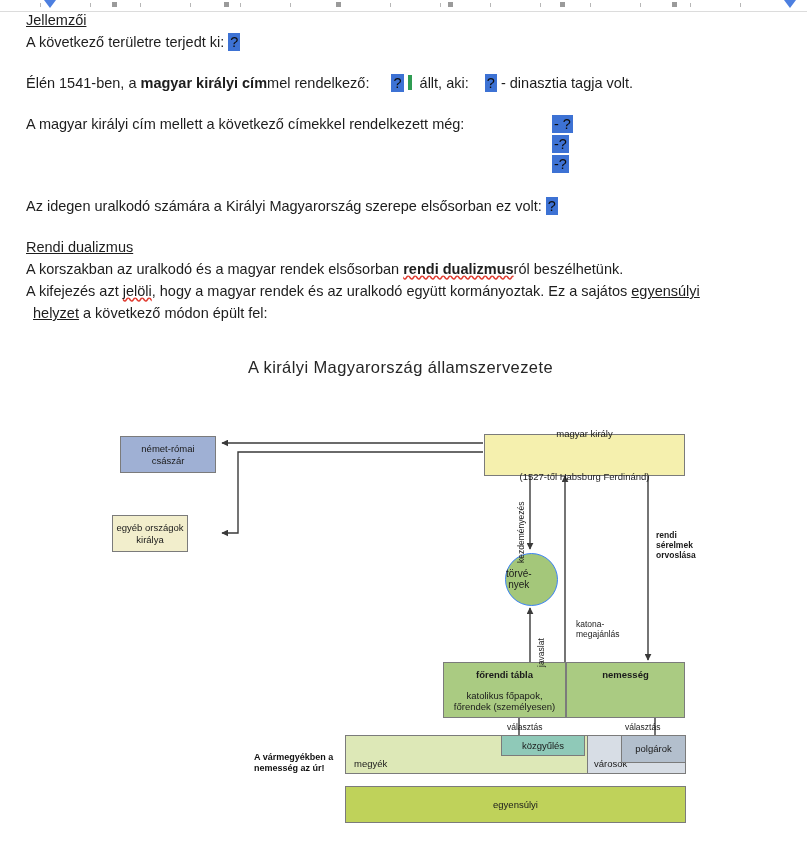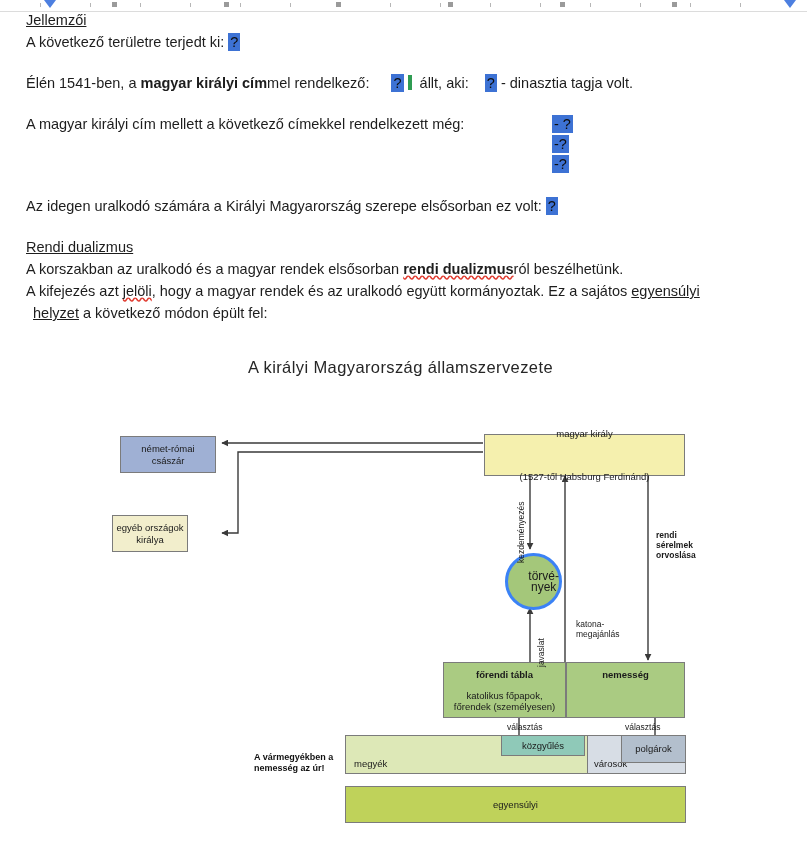--- a/index.html
+++ b/index.html
@@ -107,26 +107,26 @@
     text-align: center;
     font-size: 9.5px;
     line-height: 11.5px;
     color: #1a1a1a;
   }
   .node .t2 { font-size: 9.5px; }
 
   .circle {
     position: absolute;
     border-radius: 50%;
-    border: 3px solid #3b82f6;
+    border: 1px solid #3b82f6;
     display: flex;
     align-items: center;
-    justify-content: flex-end;
+    justify-content: flex-start;
     text-align: center;
-    font-size: 12px;
+    font-size: 10px;
     line-height: 10.5px;
     color: #1a1a1a;
   }
 
   .elabel {
     position: absolute;
     font-size: 8.5px;
     line-height: 10px;
     color: #1a1a1a;
     white-space: nowrap;

